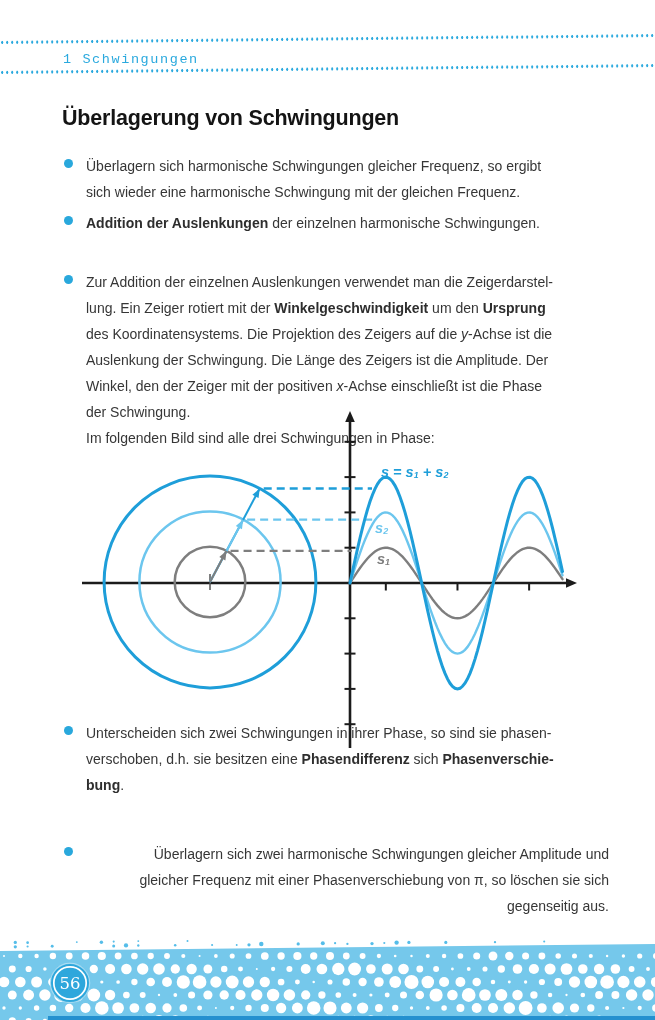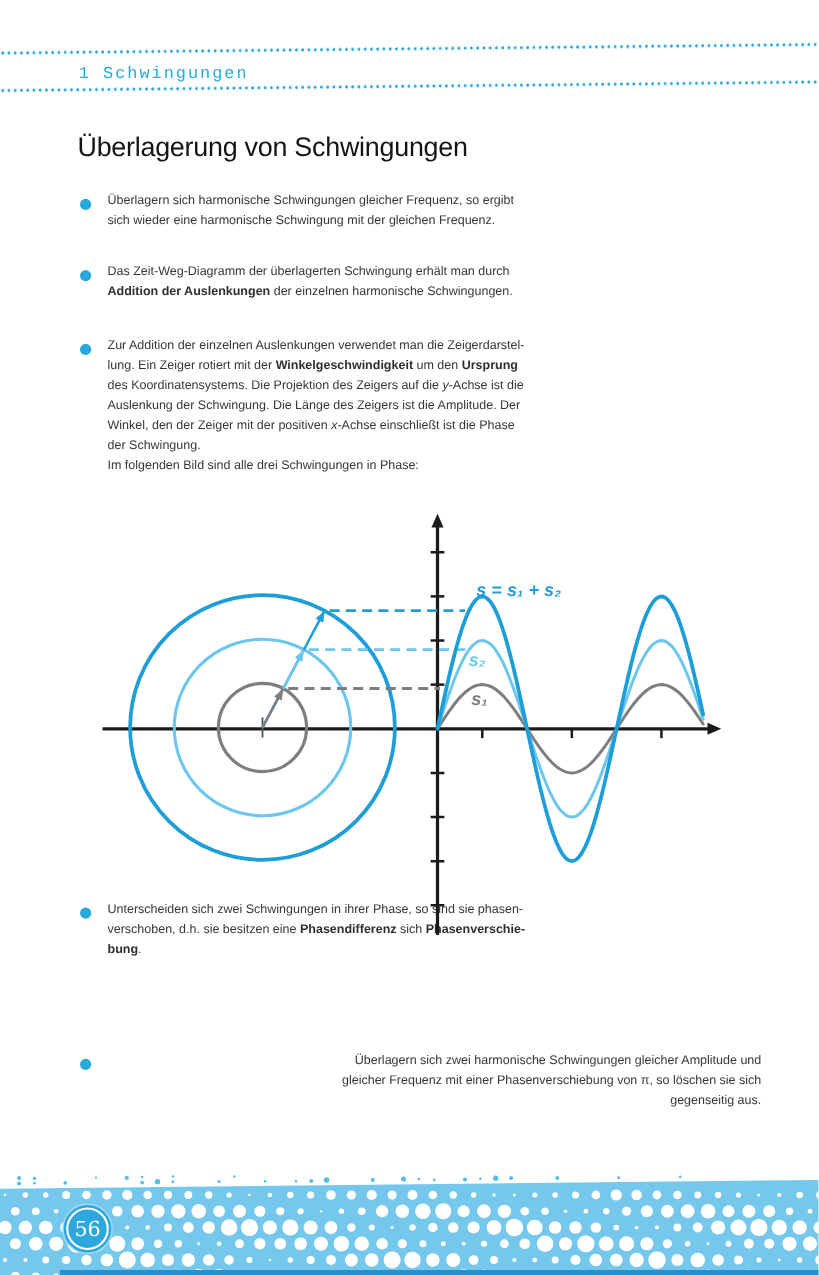--- a/index.html
+++ b/index.html
@@ -18,29 +18,29 @@
   }
   .dotrow-top{top:41px;}
   .dotrow-bottom{top:71px;}
   .chapter{
     position:absolute;left:63px;top:52px;
     color:#2aa9de;font-family:Liberation Mono, monospace;
     font-size:13.5px;letter-spacing:1.6px;
   }
   h1.title{
     position:absolute;left:62px;top:106px;margin:0;
-    font-size:21.5px;font-weight:normal;color:#141414;letter-spacing:-0.2px;
+    font-size:21.5px;font-weight:bold;color:#141414;letter-spacing:-0.2px;
   }
   .bullet{position:absolute;left:64px;width:545px;}
   .bullet .dot{
     position:absolute;left:0;top:6px;width:9px;height:9px;border-radius:50%;
     background:#29a8dc;
   }
   .bullet p{
-    margin:0 0 0 22px;font-size:10px;line-height:16px;color:#363636;
+    margin:0 0 0 22px;font-size:14px;line-height:26px;color:#363636;
     white-space:pre-wrap;
   }
   .bullet p b{font-weight:bold;color:#2e2e2e;}
   .bullet p i{font-style:italic;}
   #diagram{position:absolute;left:0;top:405px;}
   #footer-band{position:absolute;left:0;top:940px;}
 </style>
 </head>
 <body>
 
@@ -52,22 +52,21 @@
   <h1 class="title">Überlagerung von Schwingungen</h1>
 
   <div id="bullets">
       <div class="bullet" style="top: 153px;">
         <span class="dot"></span>
         <p><span>Überlagern sich harmonische Schwingungen gleicher Frequenz, so ergibt
 sich wieder eine harmonische Schwingung mit der gleichen Frequenz.</span></p>
       </div>
       <div class="bullet" style="top: 210px;">
         <span class="dot"></span>
-        <p><span>Das Zeit-Weg-Diagramm der überlagerten Schwingung erhält man durch
-</span><b>Addition der Auslenkungen</b><span> der einzelnen harmonische Schwingungen.</span></p>
+        <p><b>Addition der Auslenkungen</b><span> der einzelnen harmonische Schwingungen.</span></p>
       </div>
       <div class="bullet" style="top: 269px;">
         <span class="dot"></span>
         <p><span>Zur Addition der einzelnen Auslenkungen verwendet man die Zeigerdarstel-
 lung. Ein Zeiger rotiert mit der </span><b>Winkelgeschwindigkeit</b><span> um den </span><b>Ursprung</b><span>
 des Koordinatensystems. Die Projektion des Zeigers auf die </span><i>y</i><span>-Achse ist die
 Auslenkung der Schwingung. Die Länge des Zeigers ist die Amplitude. Der
 Winkel, den der Zeiger mit der positiven </span><i>x</i><span>-Achse einschließt ist die Phase
 der Schwingung.
 Im folgenden Bild sind alle drei Schwingungen in Phase:</span></p>

